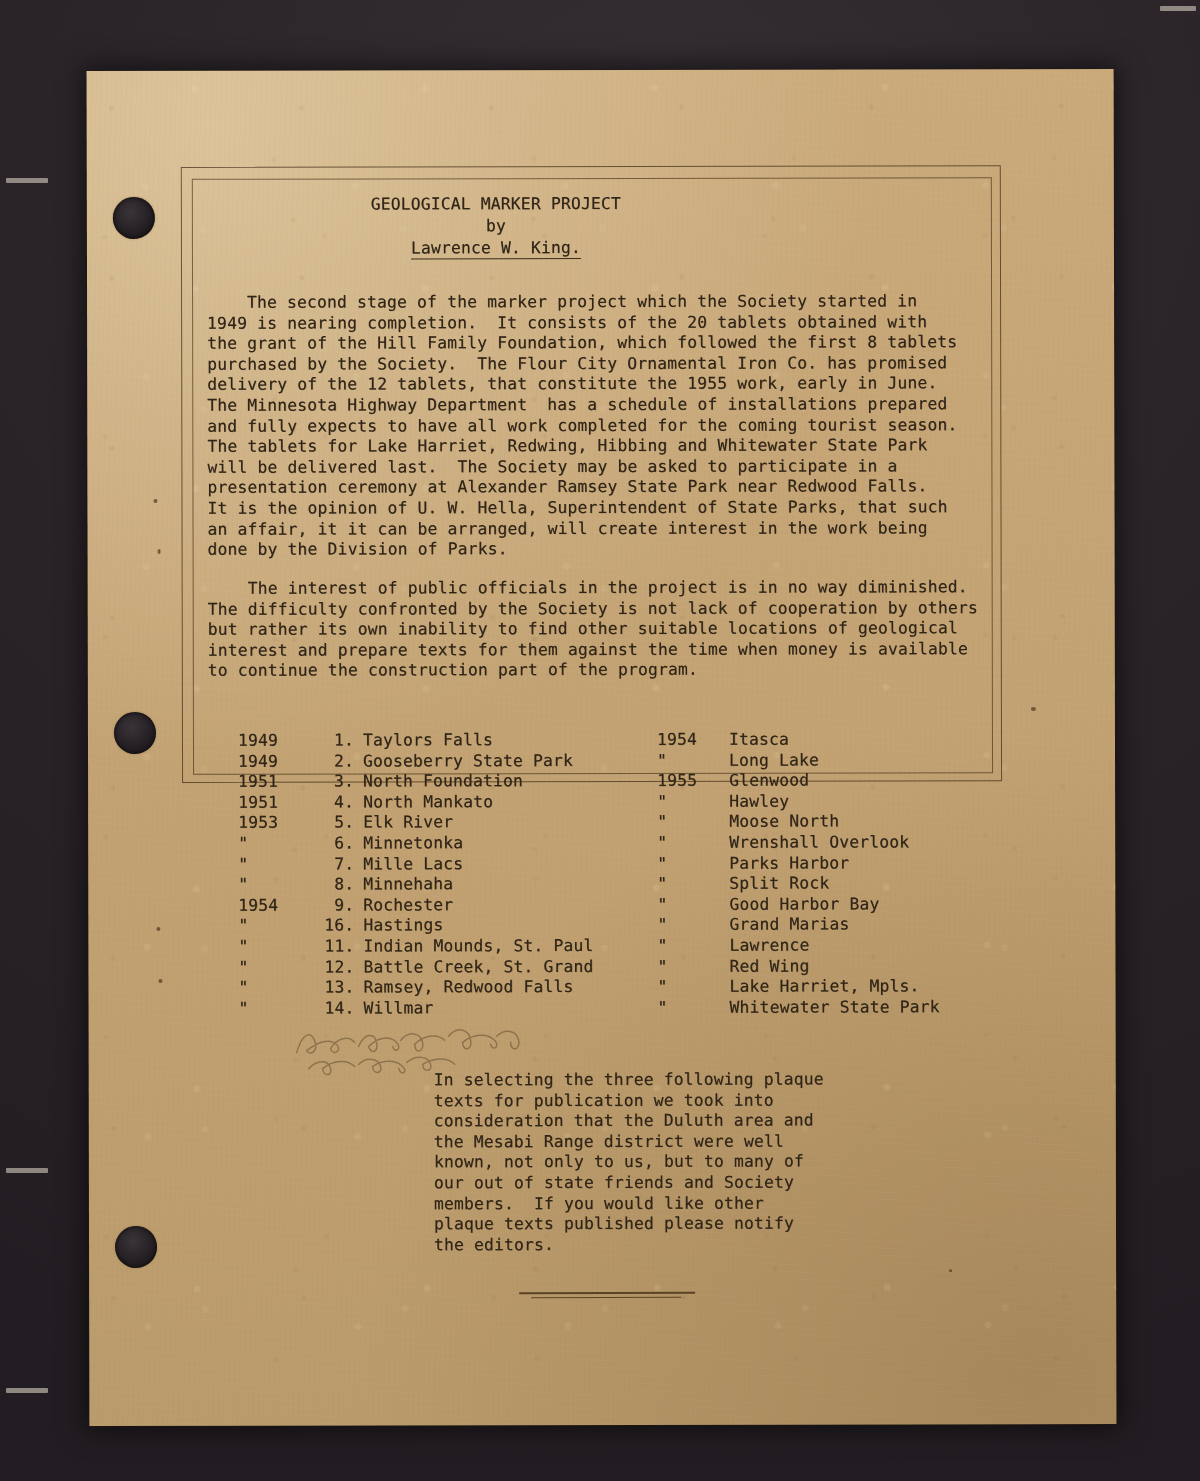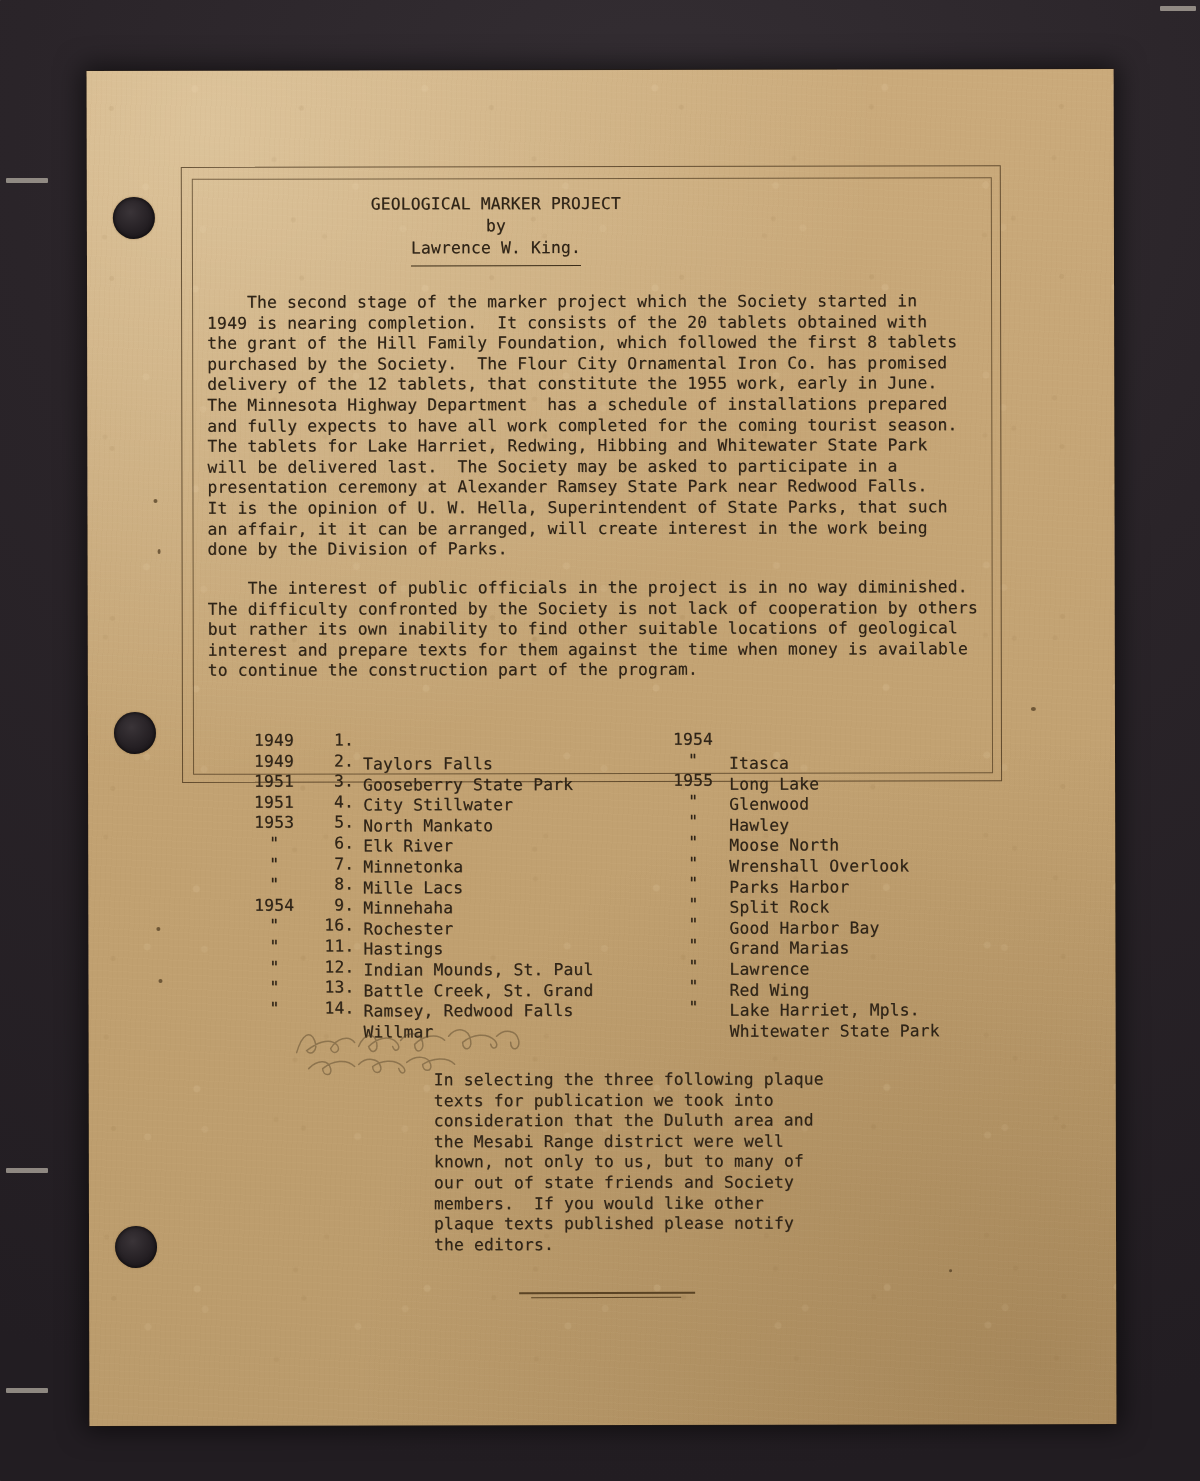--- a/index.html
+++ b/index.html
@@ -71,31 +71,31 @@
     font-family:"DejaVu Sans Mono","Liberation Mono",monospace;
     font-size:16.3px;line-height:20.6px;letter-spacing:.2px;
     white-space:pre;
     text-shadow:0.4px 0.25px 0 rgba(62,46,22,.40), -0.3px 0 0 rgba(70,52,26,.18);
   }
   #doc-title{position:absolute;left:0;top:124px;width:818px;text-align:center;}
   #doc-by{position:absolute;left:0;top:146px;width:818px;text-align:center;}
   #doc-author{
     position:absolute;left:0;top:168px;width:818px;text-align:center;
   }
-  #doc-author span{border-bottom:1.6px solid #3a2c18;padding-bottom:8px;}
+  #doc-author span{border-bottom:1.6px solid #3a2c18;padding-bottom:1px;}
 
   #para-1{position:absolute;left:120px;top:222px;}
   #para-2{position:absolute;left:120px;top:508px;}
 
   
   #marker-list{position:absolute;left:150px;top:660px;display:flex;gap:64px;}
   .list-col{display:flex;}
-  .col-year{width:72px;text-align:center;}
+  .col-year{width:72px;text-align:left;}
   .col-num{width:44px;text-align:right;padding-right:9px;}
-  .col-name{white-space:pre;margin-top:24px;}
+  .col-name{white-space:pre;}
   .list-col .tw > div{height:20.6px;}
 
   
   #handwritten-note{
     position:absolute;left:200px;top:952px;width:300px;height:58px;
     opacity:.42;pointer-events:none;
   }
 
   
   #closing-note{position:absolute;left:345px;top:1000px;}
@@ -157,21 +157,21 @@
 The difficulty confronted by the Society is not lack of cooperation by others
 but rather its own inability to find other suitable locations of geological
 interest and prepare texts for them against the time when money is available
 to continue the construction part of the program.</div>
 
     <div id="marker-list">
 
       <div class="list-col">
         <div class="tw col-year" id="years-left"><div>1949</div><div>1949</div><div>1951</div><div>1951</div><div>1953</div><div>"</div><div>"</div><div>"</div><div>1954</div><div>"</div><div>"</div><div>"</div><div>"</div><div>"</div></div>
         <div class="tw col-num" id="nums-left"><div>1.</div><div>2.</div><div>3.</div><div>4.</div><div>5.</div><div>6.</div><div>7.</div><div>8.</div><div>9.</div><div>16.</div><div>11.</div><div>12.</div><div>13.</div><div>14.</div></div>
-        <div class="tw col-name" id="names-left"><div>Taylors Falls</div><div>Gooseberry State Park</div><div>City Stillwater</div><div>North Mankato</div><div>Elk River</div><div>Minnetonka</div><div>Mille Lacs</div><div>Minnehaha</div><div>Rochester</div><div>Hastings</div><div>Indian Mounds, St. Paul</div><div>Battle Creek, St. Grand</div><div>Ramsey, Redwood Falls</div><div>Willmar</div></div>
+        <div class="tw col-name" id="names-left"><div>Taylors Falls</div><div>Gooseberry State Park</div><div>North Foundation</div><div>North Mankato</div><div>Elk River</div><div>Minnetonka</div><div>Mille Lacs</div><div>Minnehaha</div><div>Rochester</div><div>Hastings</div><div>Indian Mounds, St. Paul</div><div>Battle Creek, St. Grand</div><div>Ramsey, Redwood Falls</div><div>Willmar</div></div>
       </div>
 
       <div class="list-col">
         <div class="tw col-year" id="years-right"><div>1954</div><div>"</div><div>1955</div><div>"</div><div>"</div><div>"</div><div>"</div><div>"</div><div>"</div><div>"</div><div>"</div><div>"</div><div>"</div><div>"</div></div>
         <div class="tw col-name" id="names-right"><div>Itasca</div><div>Long Lake</div><div>Glenwood</div><div>Hawley</div><div>Moose North</div><div>Wrenshall Overlook</div><div>Parks Harbor</div><div>Split Rock</div><div>Good Harbor Bay</div><div>Grand Marias</div><div>Lawrence</div><div>Red Wing</div><div>Lake Harriet, Mpls.</div><div>Whitewater State Park</div></div>
       </div>
 
     </div>
 
     <svg id="handwritten-note" viewBox="0 0 300 58">

